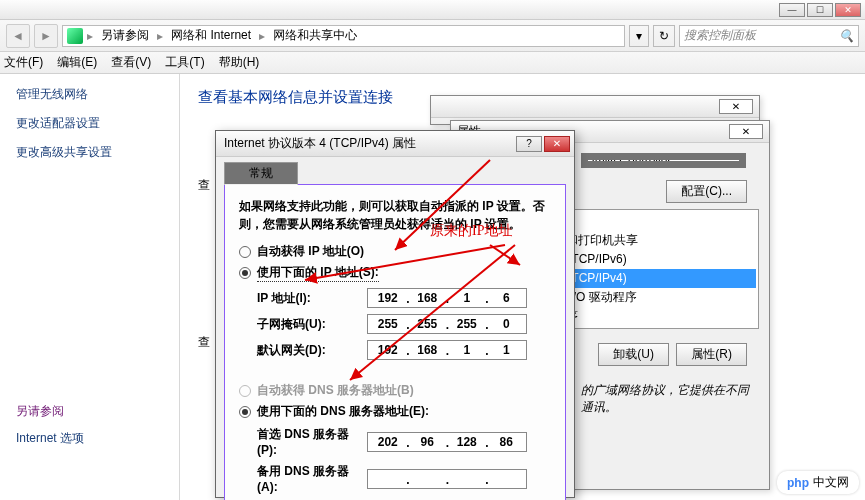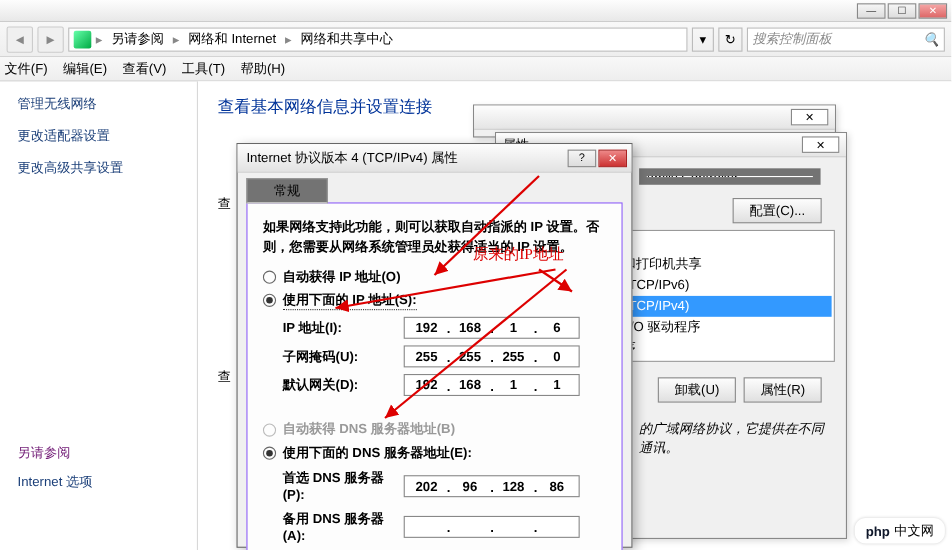--- a/index.html
+++ b/index.html
@@ -70,21 +70,21 @@
     .adv-btn, .btn { display: inline-block; border: 1px solid #888; background: linear-gradient(#fdfdfd,#e0e0e0); padding: 3px 12px; }
     .adv-row { display:flex; justify-content:flex-end; margin-top:-20px; }
     .dlg-footer { display: flex; justify-content: flex-end; gap: 8px; padding: 0 10px 8px 0; }
     
     
     .annot { position: absolute; color: #d00; font-size: 14px; font-family: "KaiTi", serif; z-index: 20; pointer-events: none; }
     .arrow { position: absolute; z-index: 15; pointer-events: none; }
     
     
     .watermark { position: absolute; right: 6px; bottom: 6px; background: #fff; border-radius: 10px; padding: 3px 10px; display: flex; align-items: center; gap: 4px; box-shadow: 0 0 3px rgba(0,0,0,0.2); font-size: 13px; z-index:30; }
-    .watermark .p { color: #0f172a; font-weight: bold; }
+    .watermark .p { color: #3b82f6; font-weight: bold; }
   </style>
 </head>
 <body>
 
 <div class="titlebar">
   <div class="win-btn">—</div>
   <div class="win-btn">☐</div>
   <div class="win-btn close">✕</div>
 </div>
 

